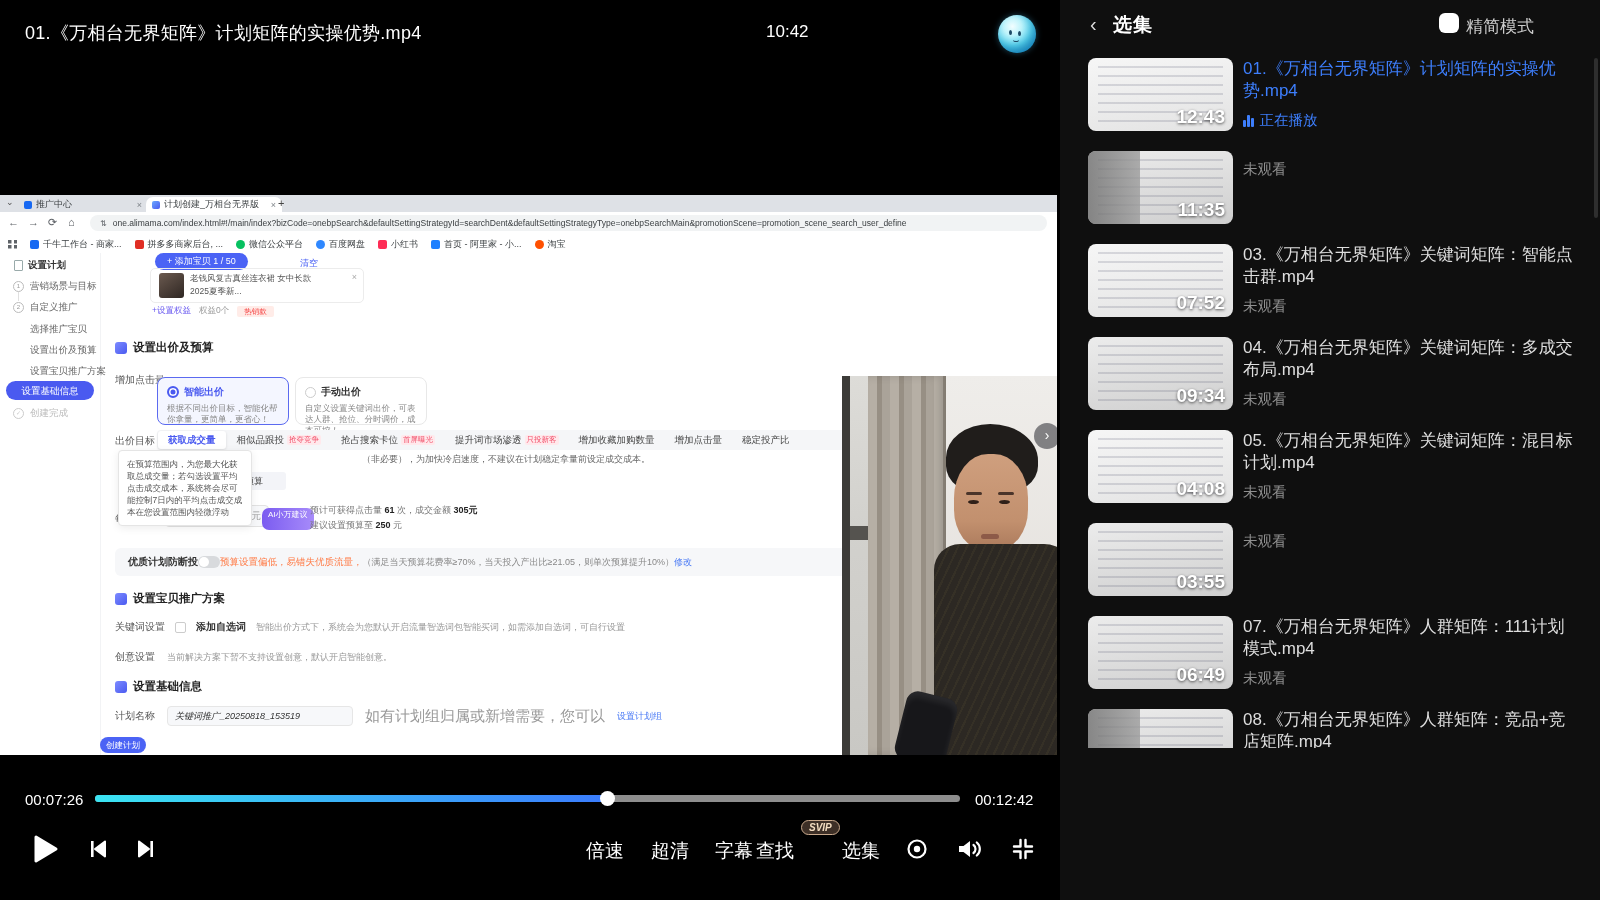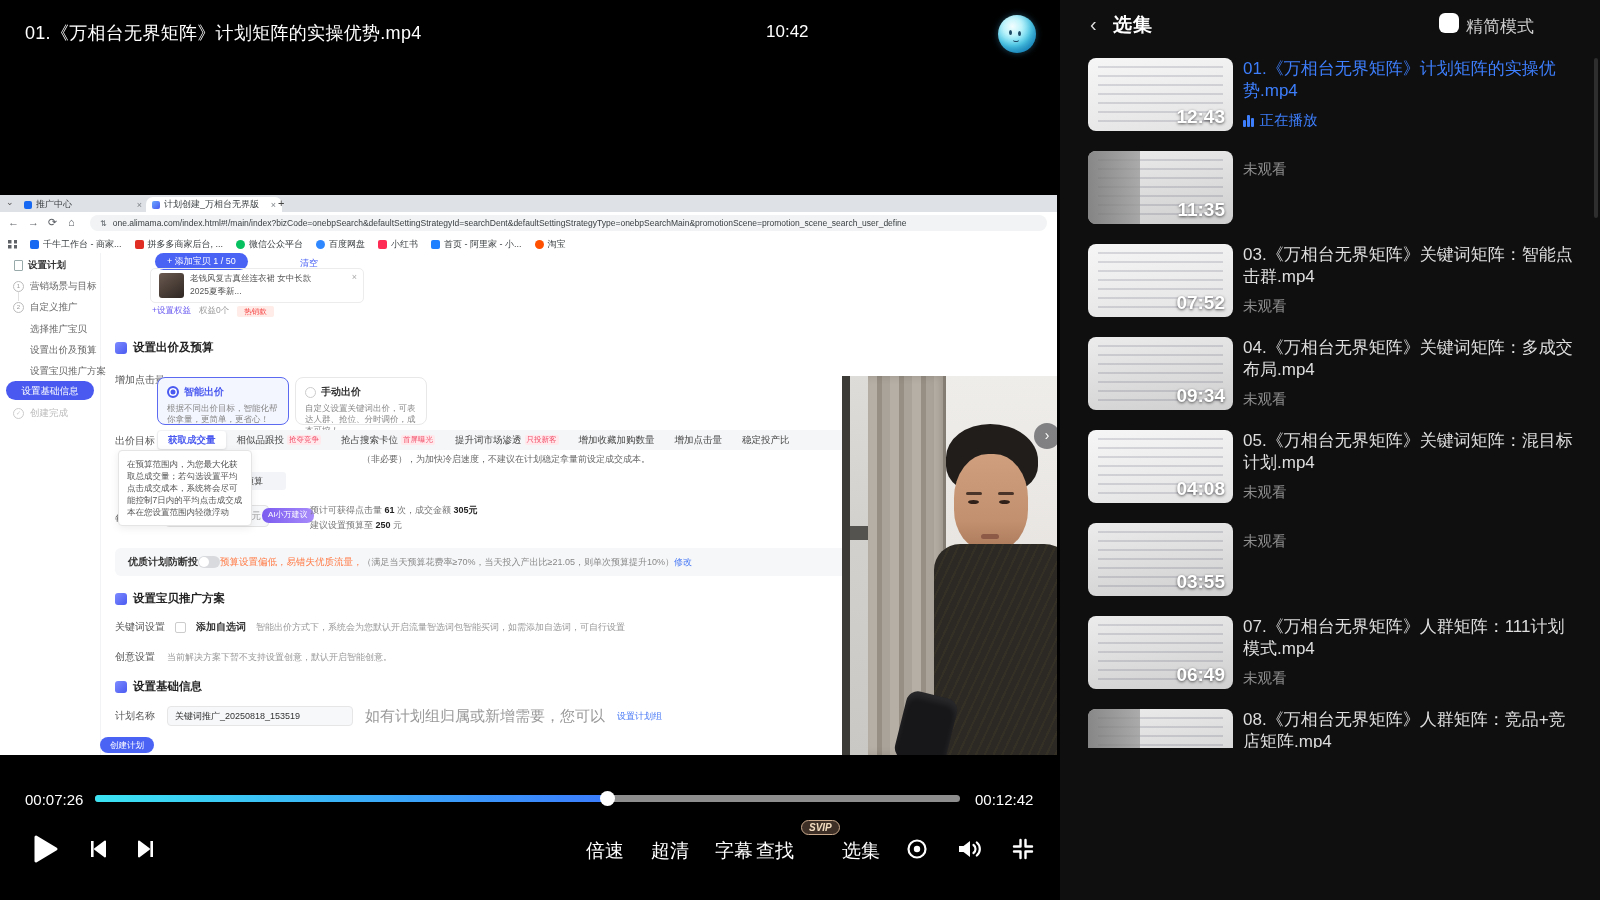--- a/index.html
+++ b/index.html
@@ -99,44 +99,44 @@
   .gtag{font-size:7.5px;color:#f2506a;background:#ffe9ec;border-radius:2px;padding:0 2px;line-height:10px;}
   .tooltip{left:118px;top:197px;width:116px;background:#fff;border:1px solid #e5e5e5;border-radius:4px;
     box-shadow:0 2px 8px rgba(0,0,0,.08);padding:7px 8px;font-size:8.5px;color:#555;line-height:12px;z-index:5;}
   .goalnote{left:362px;top:200px;width:640px;font-size:9px;color:#666;}
   .weektab{left:236px;top:219px;width:50px;height:18px;background:#f3f4f8;border-radius:3px;color:#444;
     font-size:9px;text-align:left;line-height:18px;}
   .budlabel{left:115px;top:259px;}
   .budinput{left:165px;top:252px;width:88px;height:20px;background:#f7f8fa;border:1px solid #e2e2e2;border-radius:4px;
     font-size:9.5px;color:#222;line-height:20px;padding:0 7px;}
   .budunit{position:absolute;right:7px;top:0;color:#999;}
-  .aipill{left:262px;top:255px;height:15px;padding:0 6px;border-radius:7px;
+  .aipill{left:262px;top:255px;height:22px;padding:0 6px;border-radius:7px;
     background:linear-gradient(90deg,#7b5cf0,#a78bfa);color:#fff;font-size:8px;line-height:13px;}
   .estline{left:310px;font-size:9px;color:#777;white-space:nowrap;}
   .e1{top:251px;} .e2{top:266px;}
   .estline b{color:#222;}
   .guardbox{left:115px;top:295px;width:925px;height:28px;background:#f6f7f9;border-radius:6px;
     display:flex;align-items:center;gap:0;padding:0 13px;box-sizing:border-box;white-space:nowrap;}
   .g-label{font-size:10px;font-weight:bold;color:#333;}
   .toggle{width:22px;height:12px;border-radius:6px;background:#d8dadd;position:relative;}
   .toggle::before{content:"";position:absolute;left:1px;top:1px;width:10px;height:10px;border-radius:50%;background:#fff;}
   .g-warn{font-size:9.5px;color:#ff7a45;}
   .g-cond{font-size:9px;color:#888;}
   .g-edit{font-size:9px;color:#4a7af5;}
   .kwrow{left:115px;top:367px;display:flex;gap:10px;align-items:center;white-space:nowrap;}
   .kw-cbx{width:9px;height:9px;border:1px solid #ccc;border-radius:2px;background:#fff;}
   .kw-check{font-size:10px;font-weight:bold;color:#333;}
   .kw-desc{font-size:9px;color:#999;}
   .crrow{left:115px;top:397px;display:flex;gap:12px;align-items:center;white-space:nowrap;}
   .planrow{left:115px;top:453px;display:flex;gap:12px;align-items:center;white-space:nowrap;}
   .planinput{width:170px;height:18px;background:#f7f8fa;border:1px solid #e6e6e6;border-radius:4px;
-    font-size:9px;color:#333;line-height:18px;padding:0 7px;}
+    font-size:9px;color:#333;line-height:18px;padding:0 7px;font-style:italic;}
   .planhint{font-size:15px;color:#999;}
   .planlink{font-size:9px;color:#4a7af5;}
-  .submitbtn{left:100px;top:484px;width:54px;height:16px;background:#4b63f5;border-radius:9px;color:#fff;
+  .submitbtn{left:100px;top:484px;width:46px;height:16px;background:#4b63f5;border-radius:9px;color:#fff;
     font-size:8.5px;text-align:center;line-height:16px;}
   .edgehandle{left:1034px;top:228px;width:26px;height:26px;border-radius:50%;background:rgba(40,40,48,.55);
     color:#fff;font-size:14px;text-align:center;line-height:24px;z-index:8;}
 
   
   .webcam{left:842px;top:181px;width:215px;height:379px;overflow:hidden;z-index:7;
     background:linear-gradient(180deg,#efedea 0%,#e6e3df 60%,#dcd8d2 100%);}
   .wc-edge{position:absolute;left:0;top:0;width:8px;height:100%;background:#3c3b38;}
   .wc-window{position:absolute;left:8px;top:0;width:52px;height:100%;
     background:linear-gradient(180deg,#dddcd8 0%,#d2d1cd 40%,#c9c8c4 100%);}

